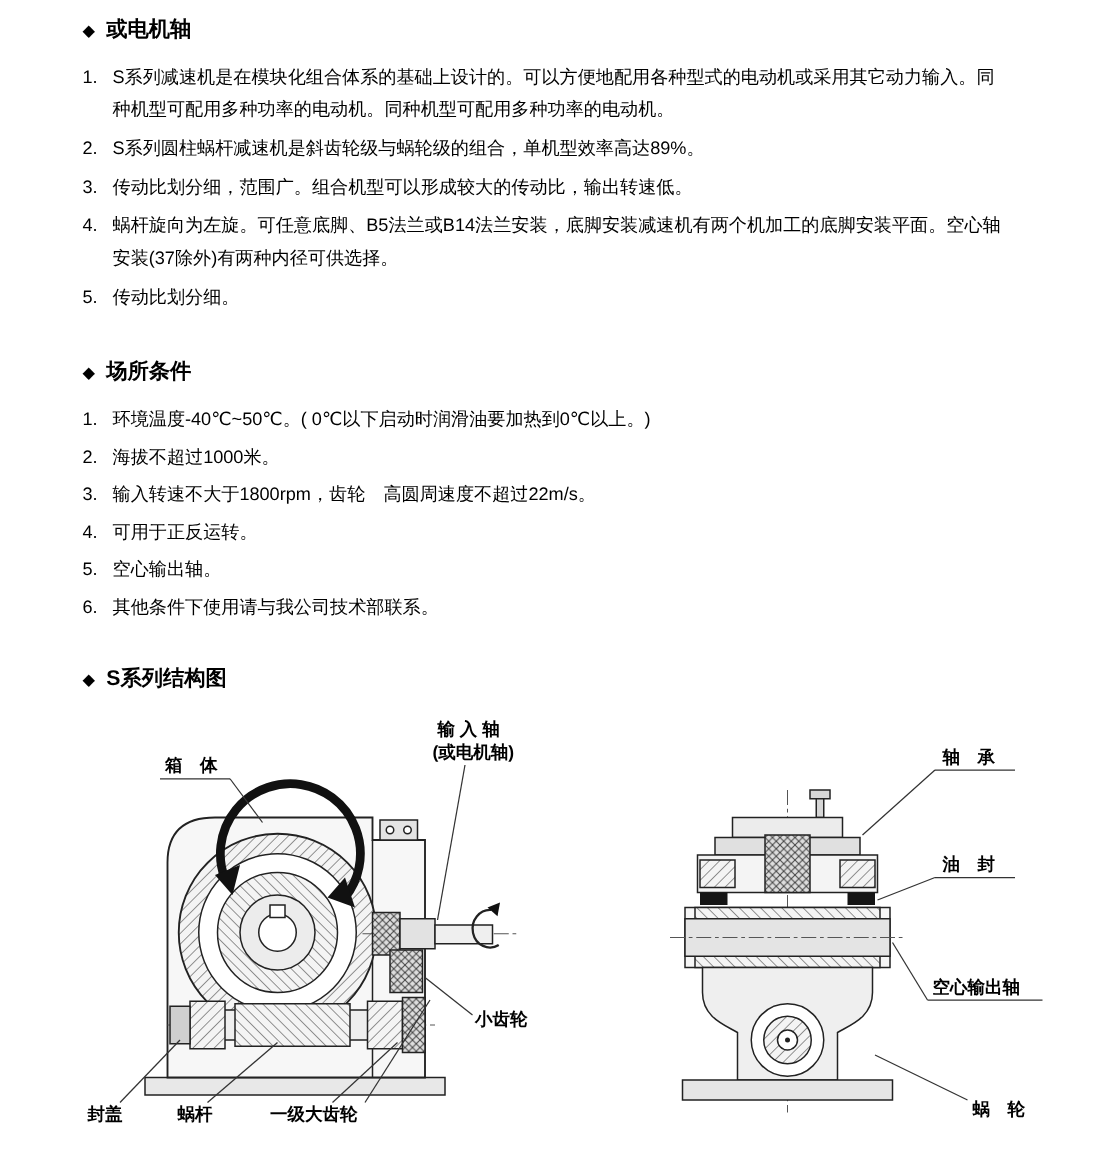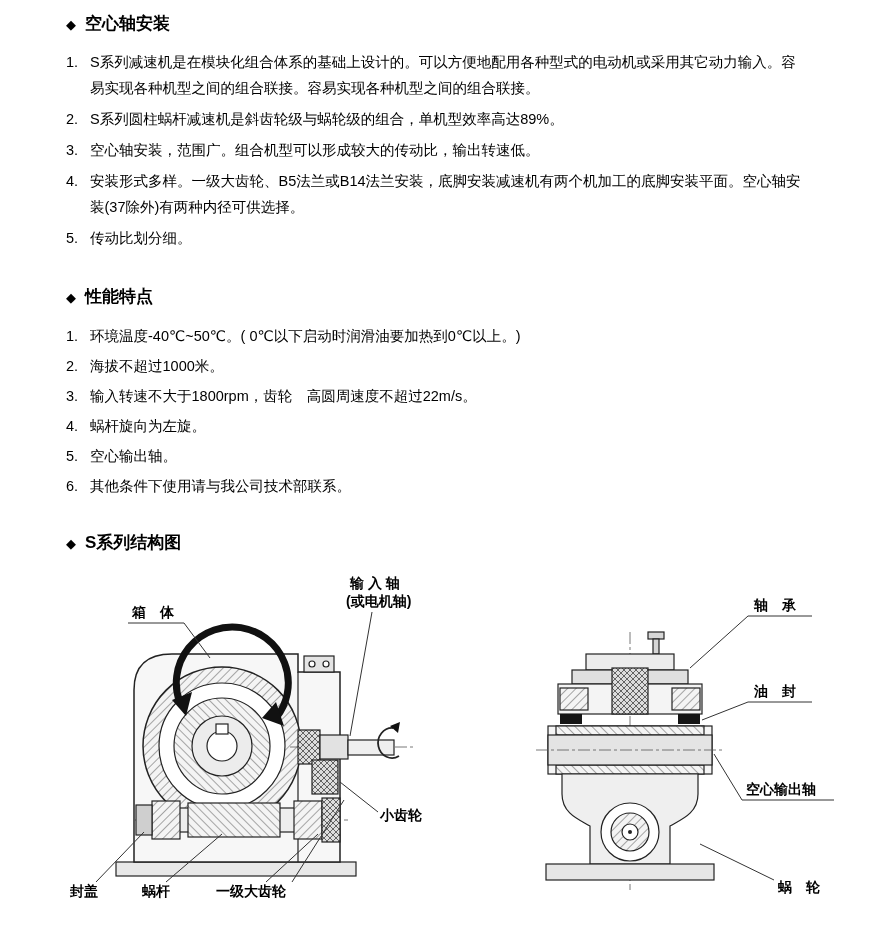--- a/index.html
+++ b/index.html
@@ -20,67 +20,67 @@
   .cl  { stroke:#555; stroke-width:0.8; stroke-dasharray:12 3 3 3; fill:none; }
 </style>
 </head>
 <body>
 
 <div class="page">
 
   <section>
     <h2 class="h">
       <span class="dia">◆</span>
-      <span>空心轴安装</span>
+      <span>或电机轴</span>
     </h2>
     <ol class="plist">
       <li>
         <span class="num">1.</span>
-        <span class="txt">S系列减速机是在模块化组合体系的基础上设计的。可以方便地配用各种型式的电动机或采用其它动力输入。容易实现各种机型之间的组合联接。容易实现各种机型之间的组合联接。</span>
+        <span class="txt">S系列减速机是在模块化组合体系的基础上设计的。可以方便地配用各种型式的电动机或采用其它动力输入。同种机型可配用多种功率的电动机。同种机型可配用多种功率的电动机。</span>
       </li>
       <li>
         <span class="num">2.</span>
         <span class="txt">S系列圆柱蜗杆减速机是斜齿轮级与蜗轮级的组合，单机型效率高达89%。</span>
       </li>
       <li>
         <span class="num">3.</span>
-        <span class="txt">空心轴安装，范围广。组合机型可以形成较大的传动比，输出转速低。</span>
+        <span class="txt">传动比划分细，范围广。组合机型可以形成较大的传动比，输出转速低。</span>
       </li>
       <li>
         <span class="num">4.</span>
-        <span class="txt">安装形式多样。一级大齿轮、B5法兰或B14法兰安装，底脚安装减速机有两个机加工的底脚安装平面。空心轴安装(37除外)有两种内径可供选择。</span>
+        <span class="txt">蜗杆旋向为左旋。可任意底脚、B5法兰或B14法兰安装，底脚安装减速机有两个机加工的底脚安装平面。空心轴安装(37除外)有两种内径可供选择。</span>
       </li>
       <li>
         <span class="num">5.</span>
         <span class="txt">传动比划分细。</span>
       </li>
     </ol>
   </section>
 
   <section class="sec-gap">
     <h2 class="h">
       <span class="dia">◆</span>
-      <span>性能特点</span>
+      <span>场所条件</span>
     </h2>
     <ol class="plist wide">
       <li>
         <span class="num">1.</span>
         <span class="txt">环境温度-40℃~50℃。( 0℃以下启动时润滑油要加热到0℃以上。)</span>
       </li>
       <li>
         <span class="num">2.</span>
         <span class="txt">海拔不超过1000米。</span>
       </li>
       <li>
         <span class="num">3.</span>
         <span class="txt">输入转速不大于1800rpm，齿轮　高圆周速度不超过22m/s。</span>
       </li>
       <li>
         <span class="num">4.</span>
-        <span class="txt">蜗杆旋向为左旋。</span>
+        <span class="txt">可用于正反运转。</span>
       </li>
       <li>
         <span class="num">5.</span>
         <span class="txt">空心输出轴。</span>
       </li>
       <li>
         <span class="num">6.</span>
         <span class="txt">其他条件下使用请与我公司技术部联系。</span>
       </li>
     </ol>

